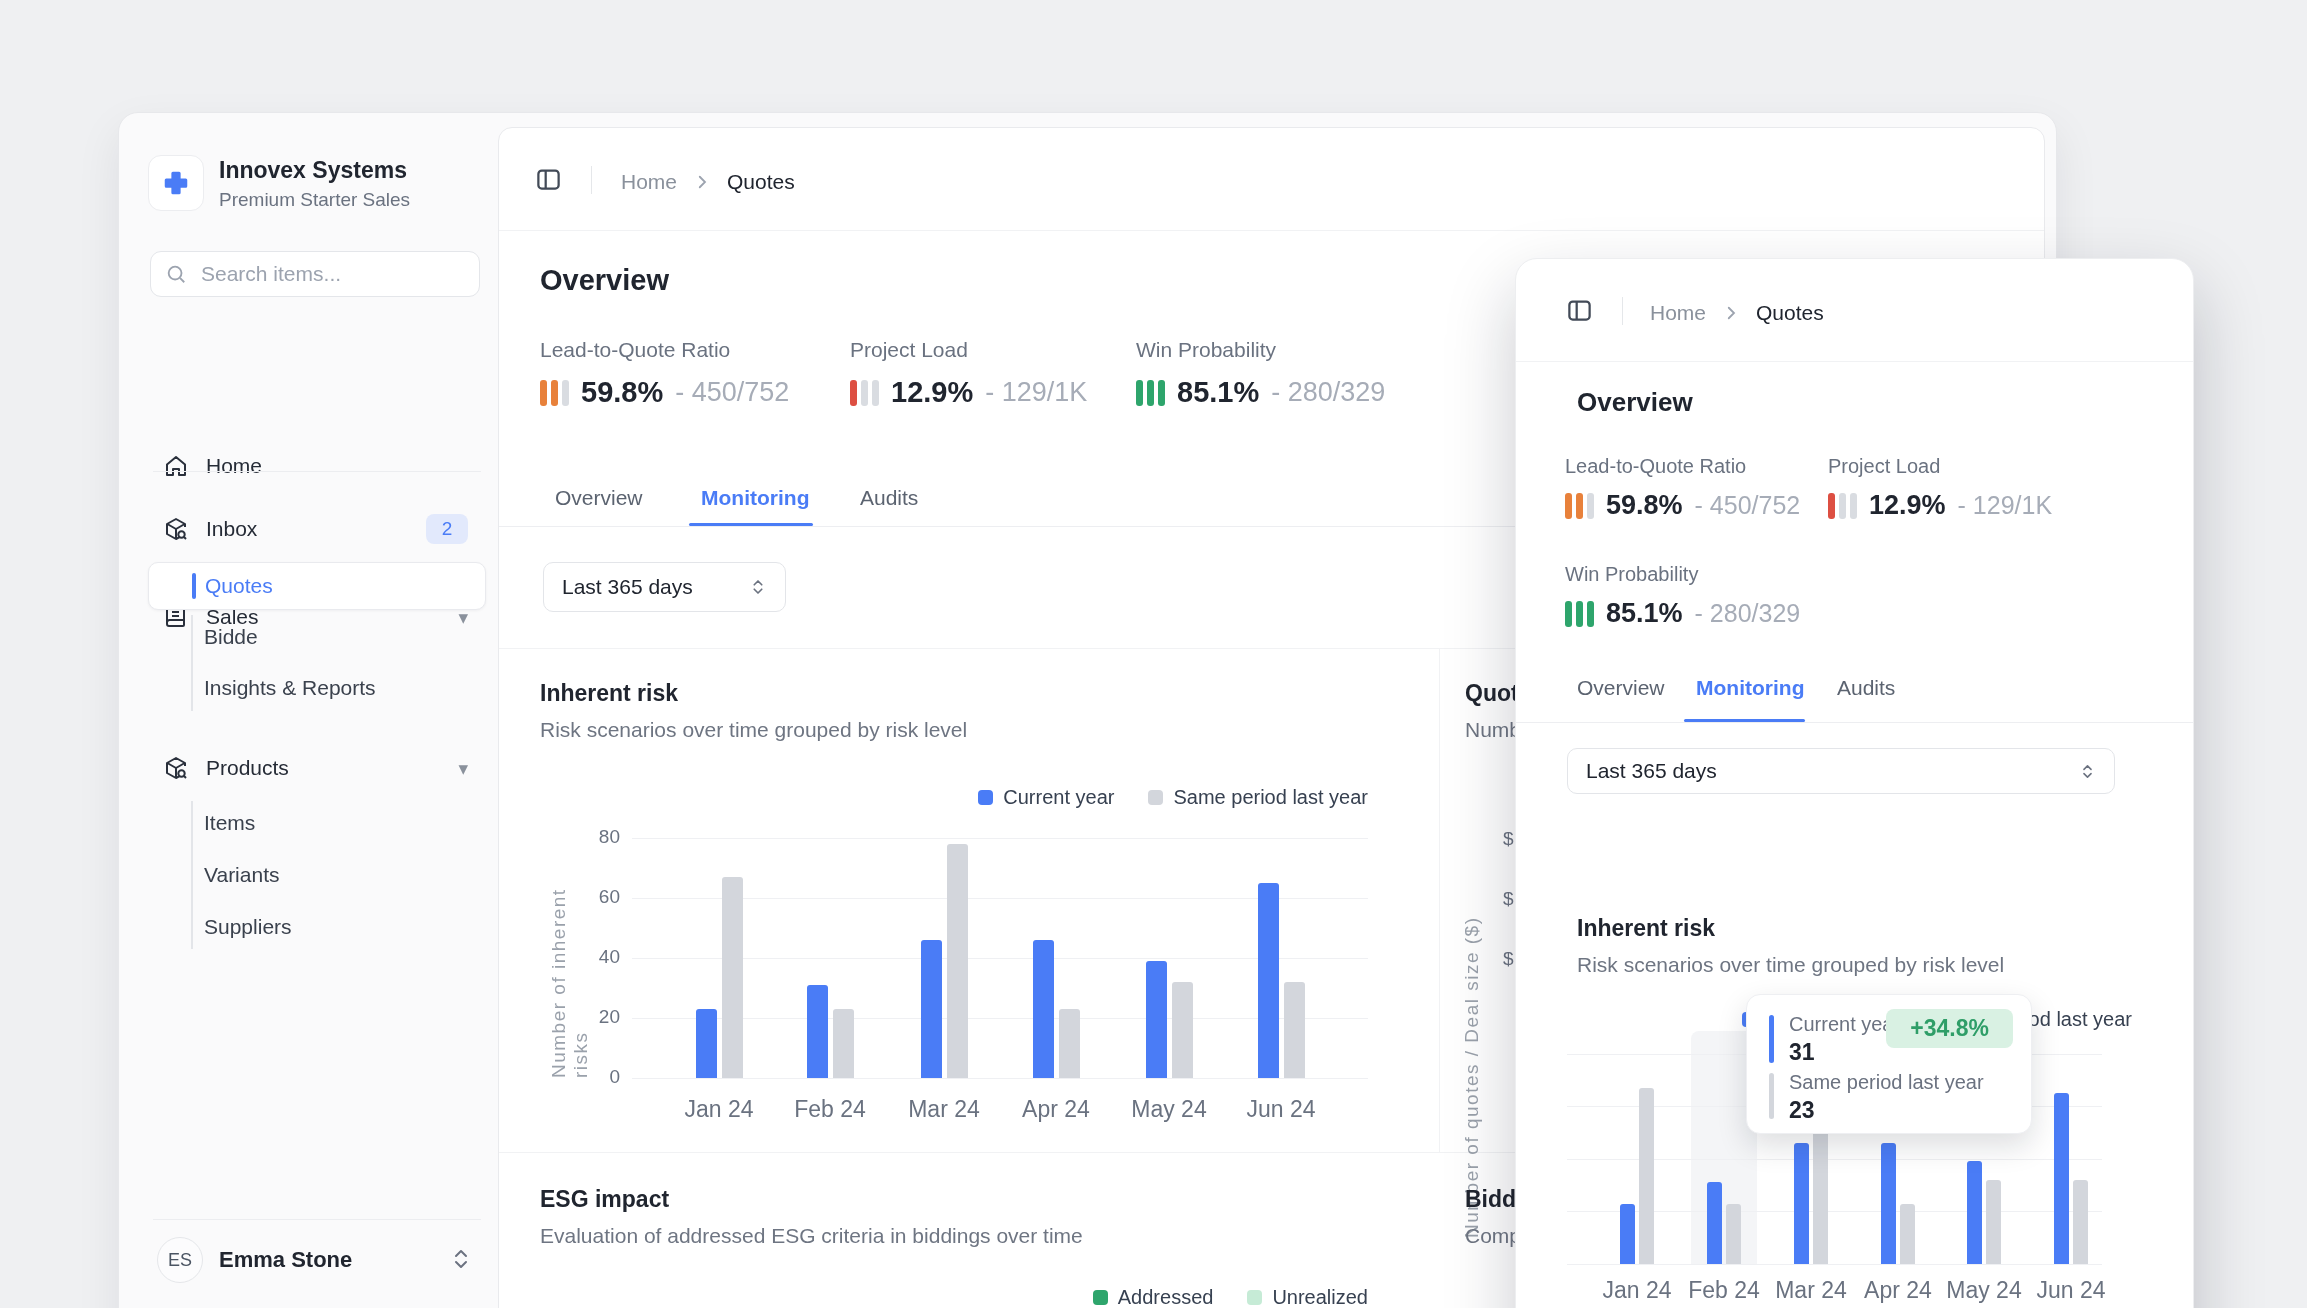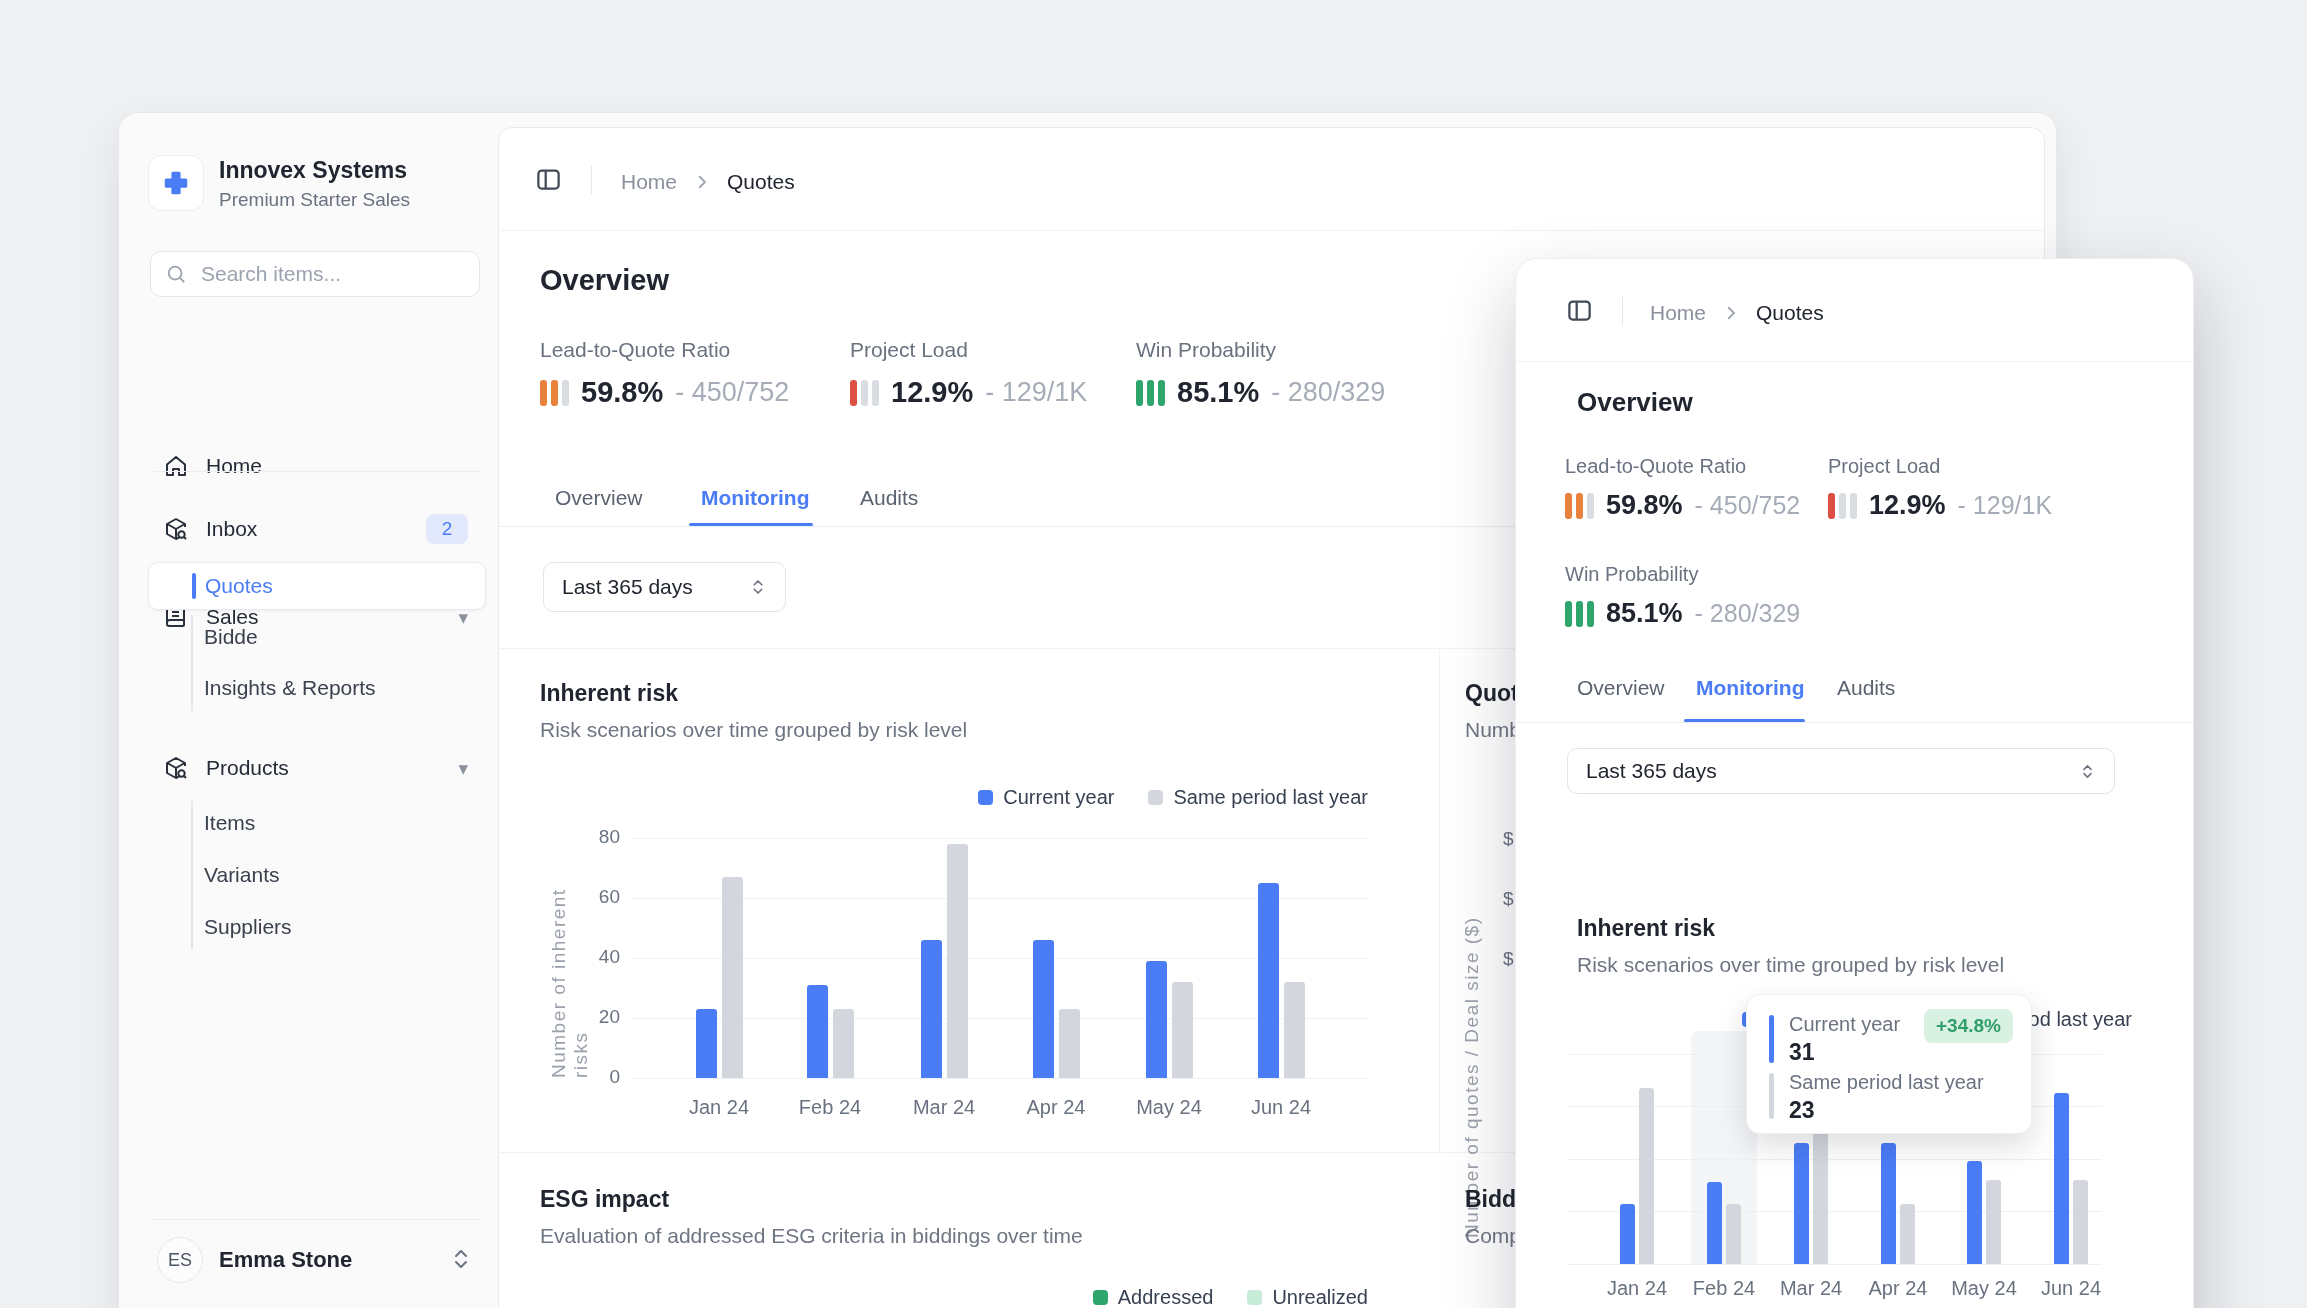--- a/index.html
+++ b/index.html
@@ -68,41 +68,41 @@
   .sec-title{font-size:23px;font-weight:700;}
   .sec-sub{font-size:21px;color:#6E7582;}
   .legend{display:flex;gap:34px;align-items:center;}
   .legend .item{display:flex;gap:10px;align-items:center;font-size:20px;color:#374151;}
   .sq{width:15px;height:15px;border-radius:4px;}
 
   
   .chart{position:absolute;}
   .chart .gl{position:absolute;height:1px;background:#EFF0F3;}
   .chart .yt{position:absolute;text-align:right;font-size:19px;color:#6A7280;}
-  .chart .xl{position:absolute;text-align:center;font-size:20px;color:#6A7280;}
+  .chart .xl{position:absolute;text-align:center;font-size:23px;color:#6A7280;}
   .chart .bar{position:absolute;border-radius:3px 3px 0 0;}
   .chart .hl{position:absolute;background:#F4F5F7;border-radius:8px 8px 0 0;}
   .y-axis-label{position:absolute;writing-mode:vertical-rl;transform:rotate(180deg);
                 font-size:19px;color:#9AA1AB;letter-spacing:1.5px;}
 
   
   .tick-d{position:absolute;font-size:19px;color:#6A7280;}
 
   
   .panel{left:1515px;top:258px;width:677px;height:1120px;background:#fff;border:1px solid #EDEEF0;
          border-radius:22px;box-shadow:0 30px 70px rgba(15,20,35,.22);overflow:hidden;z-index:10;}
   .btn{border:1px solid #E3E5E9;border-radius:10px;background:#fff;display:flex;align-items:center;
        justify-content:center;gap:14px;cursor:pointer;font-size:21px;font-weight:600;color:#2A303C;}
   .tooltip{position:absolute;background:#fff;border:1px solid #EEEFF2;border-radius:14px;
            box-shadow:0 12px 30px rgba(15,20,35,.14);z-index:5;}
   .tt-ind{position:absolute;width:5px;border-radius:3px;}
   .tt-lbl{position:absolute;font-size:20px;color:#6B7280;}
   .tt-val{position:absolute;font-size:23px;font-weight:700;color:#20252F;}
-  .pill{position:absolute;background:#D9F1E3;color:#2F9E68;font-size:19px;font-weight:600;
-        border-radius:8px;padding:6px 12px;}
+  .pill{position:absolute;background:#D9F1E3;color:#2F9E68;font-size:23px;font-weight:600;
+        border-radius:8px;padding:6px 24px;}
 </style>
 </head>
 <body>
 
 <div id="screen">
 
   <div class="abs window">
 
     <div>
       <div class="abs logo">

